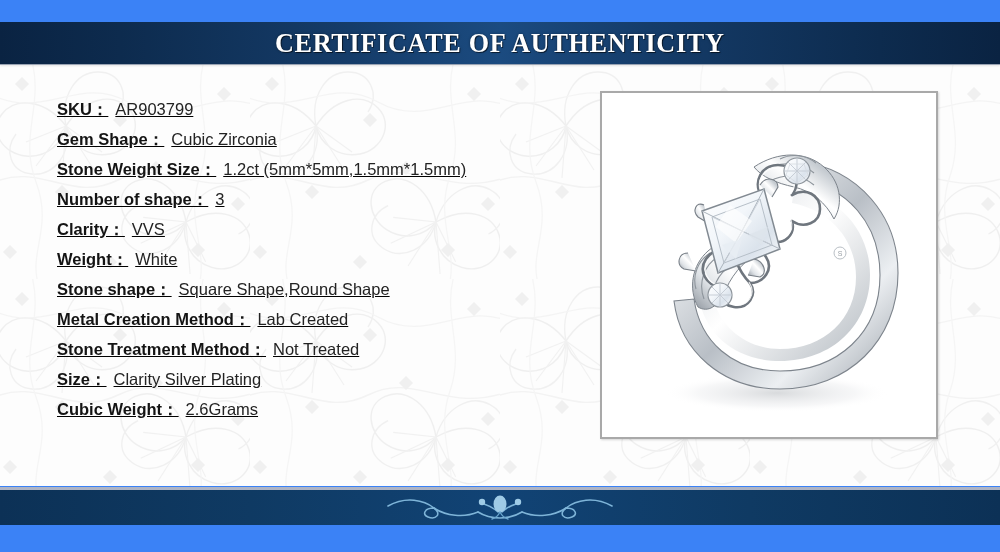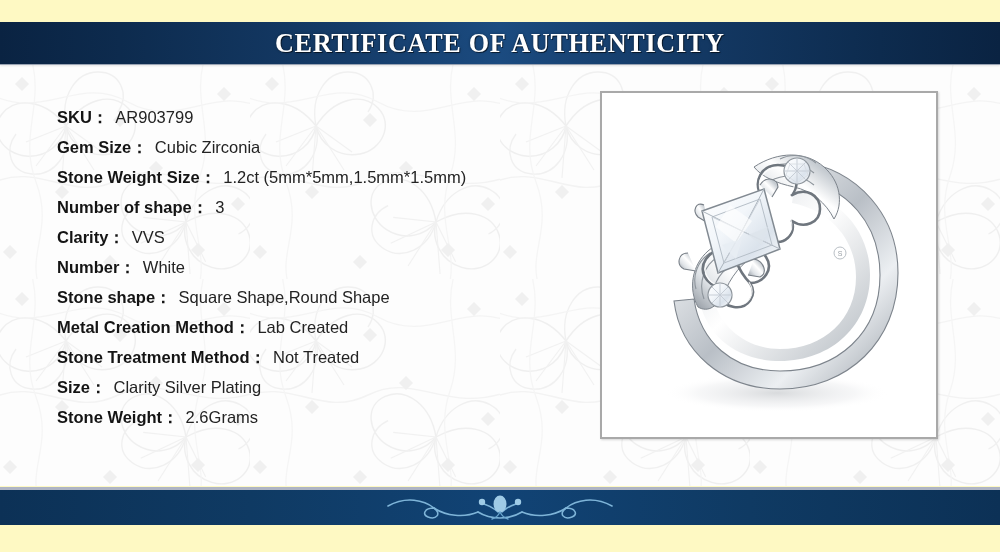--- a/index.html
+++ b/index.html
@@ -12,21 +12,21 @@
     height: 552px;
     position: relative;
     overflow: hidden;
     font-family: "Liberation Sans", sans-serif;
   }
 
   
   #certificate {
     position: absolute;
     inset: 0;
-    background: #fef9c3;
+    background: #3b82f6;
   }
   .watermark {
     position: absolute;
     left: 0;
     top: 64px;
     width: 1000px;
     height: 422px;
     overflow: hidden;
     opacity: 1;
     pointer-events: none;
@@ -62,22 +62,23 @@
     color: #ffffff;
     text-shadow: 1px 1px 0 rgba(0,0,0,0.55), 0 0 3px rgba(0,0,0,0.35);
     white-space: nowrap;
     transform: scaleX(0.97);
   }
 
   
   .details {
     position: absolute;
     left: 57px;
-    top: 96px;
+    top: 88px;
     width: 540px;
+    text-decoration: underline;
   }
   .detail-row {
     display: flex;
     align-items: baseline;
     height: 30px;
     font-size: 16.5px;
     color: #1c1c1c;
     white-space: nowrap;
   }
   .detail-label {
@@ -170,57 +171,57 @@
   <div class="header-bar">
     <div class="header-title">CERTIFICATE OF AUTHENTICITY</div>
   </div>
 
   <div class="details">
     <div class="detail-row">
       <span class="detail-label">SKU：</span>
       <span class="detail-value">AR903799</span>
     </div>
     <div class="detail-row">
-      <span class="detail-label">Gem Size：</span>
+      <span class="detail-label">Gem Shape：</span>
       <span class="detail-value">Cubic Zirconia</span>
     </div>
     <div class="detail-row">
       <span class="detail-label">Stone Weight Size：</span>
       <span class="detail-value">1.2ct (5mm*5mm,1.5mm*1.5mm)</span>
     </div>
     <div class="detail-row">
       <span class="detail-label">Number of shape：</span>
       <span class="detail-value">3</span>
     </div>
     <div class="detail-row">
       <span class="detail-label">Clarity：</span>
       <span class="detail-value">VVS</span>
     </div>
     <div class="detail-row">
-      <span class="detail-label">Number：</span>
+      <span class="detail-label">Weight：</span>
       <span class="detail-value">White</span>
     </div>
     <div class="detail-row">
       <span class="detail-label">Stone shape：</span>
       <span class="detail-value">Square Shape,Round Shape</span>
     </div>
     <div class="detail-row">
       <span class="detail-label">Metal Creation Method：</span>
       <span class="detail-value">Lab Created</span>
     </div>
     <div class="detail-row">
       <span class="detail-label">Stone Treatment Method：</span>
       <span class="detail-value">Not Treated</span>
     </div>
     <div class="detail-row">
       <span class="detail-label">Size：</span>
       <span class="detail-value">Clarity Silver Plating</span>
     </div>
     <div class="detail-row">
-      <span class="detail-label">Stone Weight：</span>
+      <span class="detail-label">Cubic Weight：</span>
       <span class="detail-value">2.6Grams</span>
     </div>
   </div>
 
   <div class="photo-frame">
     <svg width="330" height="340" viewBox="0 0 330 340" xmlns="http://www.w3.org/2000/svg">
       <defs>
         <linearGradient id="silverA" x1="0" y1="0" x2="1" y2="1">
           <stop offset="0%" stop-color="#ffffff"></stop>
           <stop offset="25%" stop-color="#e4e7ea"></stop>

